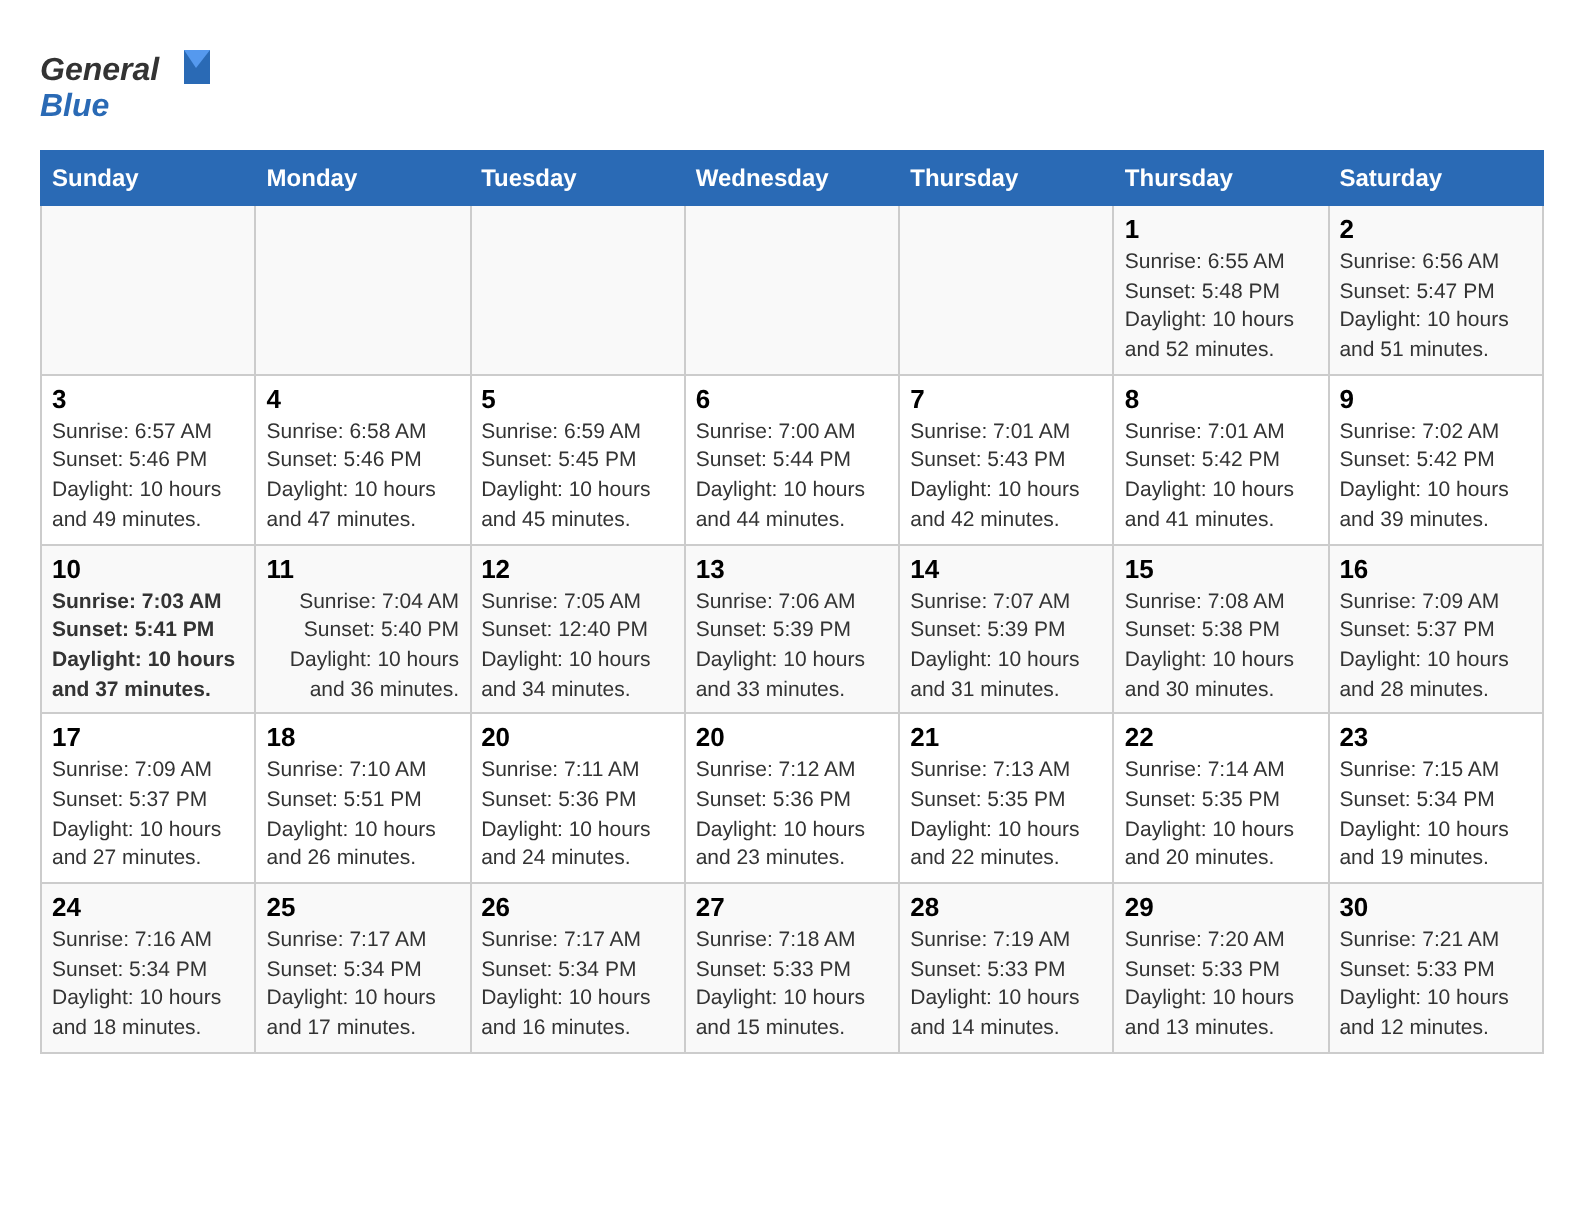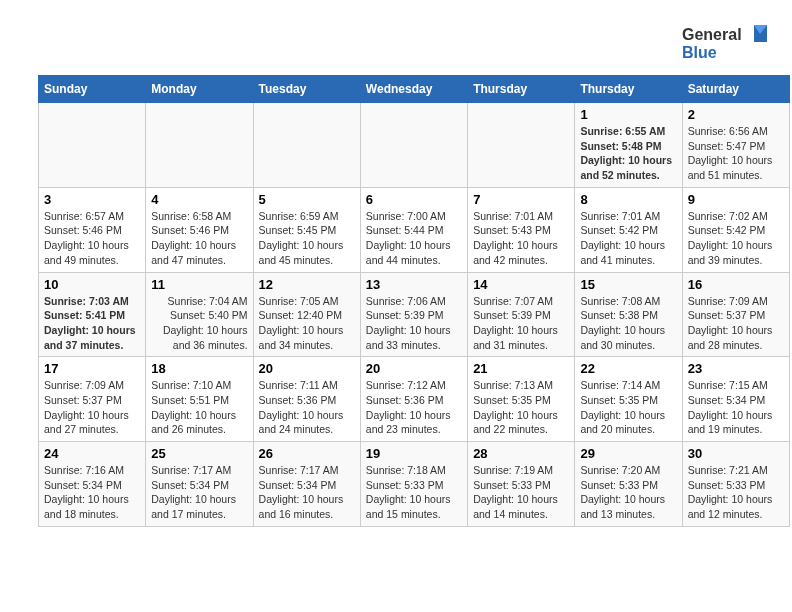--- a/index.html
+++ b/index.html
@@ -5,23 +5,24 @@
     * { box-sizing: border-box; margin: 0; padding: 0; }
     body {
       font-family: Arial, sans-serif;
       background: #fff;
       width: 792px;
       min-height: 612px;
       padding: 20px;
     }
     .header-area {
       display: flex;
-      justify-content: flex-end;
+      justify-content: flex-start;
       align-items: flex-start;
       margin-bottom: 10px;
+      font-style: italic;
     }
     .logo {
       display: flex;
       align-items: center;
       gap: 4px;
     }
     .title-area {
       text-align: right;
     }
     .month-title {
@@ -30,21 +31,20 @@
       color: #333;
     }
     .subtitle {
       font-size: 16px;
       color: #555;
     }
     table {
       width: 100%;
       border-collapse: collapse;
       font-size: 11px;
-      margin-left: 18px;
     }
     thead th {
       background-color: #2a6ab5;
       color: #fff;
       text-align: left;
       padding: 6px 5px;
       font-size: 12px;
       border: 1px solid #2a6ab5;
     }
     tbody td {
@@ -108,21 +108,21 @@
   </thead>
   <tbody id="calendar-body">
   <tr>
         <td class="empty-cell"></td>
         <td class="empty-cell"></td>
         <td class="empty-cell"></td>
         <td class="empty-cell"></td>
         <td class="empty-cell"></td>
         <td>
           <span class="day-num">1</span>
-          <div class="day-info" style="white-space: pre-line; font-weight: bold;">Sunrise: 6:55 AM
+          <div class="day-info" style="white-space: pre-line;">Sunrise: 6:55 AM
 Sunset: 5:48 PM
 Daylight: 10 hours and 52 minutes.</div>
         </td>
         <td>
           <span class="day-num">2</span>
           <div class="day-info" style="white-space: pre-line;">Sunrise: 6:56 AM
 Sunset: 5:47 PM
 Daylight: 10 hours and 51 minutes.</div>
         </td>
       </tr>
@@ -271,21 +271,21 @@
 Sunset: 5:34 PM
 Daylight: 10 hours and 17 minutes.</div>
         </td>
         <td>
           <span class="day-num">26</span>
           <div class="day-info" style="white-space: pre-line;">Sunrise: 7:17 AM
 Sunset: 5:34 PM
 Daylight: 10 hours and 16 minutes.</div>
         </td>
         <td>
-          <span class="day-num">19</span>
+          <span class="day-num">27</span>
           <div class="day-info" style="white-space: pre-line;">Sunrise: 7:18 AM
 Sunset: 5:33 PM
 Daylight: 10 hours and 15 minutes.</div>
         </td>
         <td>
           <span class="day-num">28</span>
           <div class="day-info" style="white-space: pre-line;">Sunrise: 7:19 AM
 Sunset: 5:33 PM
 Daylight: 10 hours and 14 minutes.</div>
         </td>

